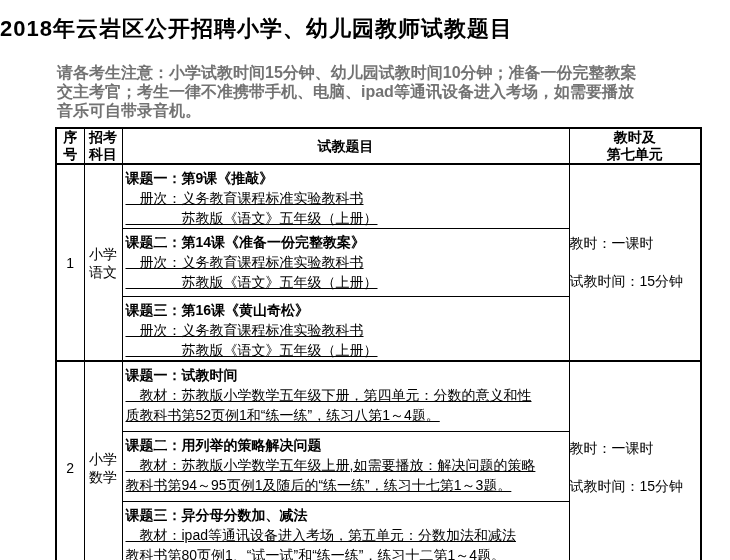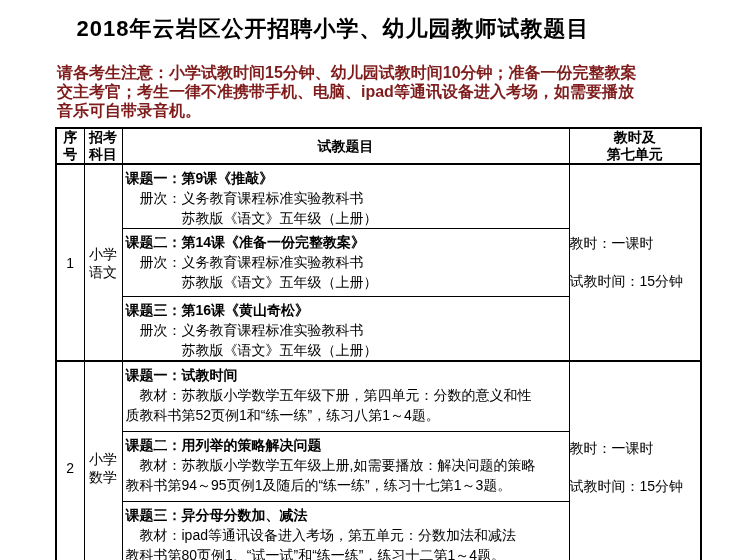--- a/index.html
+++ b/index.html
@@ -6,21 +6,20 @@
   html, body { background: #ffffff; }
   body {
     width: 730px; height: 560px;
     position: relative;
     font-family: "Liberation Sans", sans-serif;
     color: #000;
     overflow: hidden;
   }
   .page-title {
     position: absolute; left: 0; top: 14px; width: 666px;
-    text-align: center;
     font-size: 22px; font-weight: bold;
     letter-spacing: 1px;
     white-space: nowrap;
   }
   .notice {
     position: absolute; left: 57px; top: 63px; width: 655px;
     font-size: 16px; font-weight: bold;
     line-height: 19px;
     white-space: pre-wrap;
   }
@@ -57,35 +56,36 @@
     padding: 4px 4px 0 3px;
   }
   td.topic-cell .topic-heading {
     font-weight: bold;
     line-height: 19px;
     white-space: pre-wrap;
   }
   td.topic-cell .topic-body {
     line-height: 20px;
     white-space: pre-wrap;
+    text-decoration: underline;
   }
   td.time-cell {
     vertical-align: middle;
     white-space: pre-wrap;
     line-height: 19px;
     border-top-width: 2px;
   }
   tr.group-start > td { border-top-width: 2px; }
 </style>
 </head>
 <body>
 
 <div class="page-title">2018年云岩区公开招聘小学、幼儿园教师试教题目</div>
 
-<div class="notice" style="color:#7f1d1d;">请各考生注意：小学试教时间15分钟、幼儿园试教时间10分钟；准备一份完整教案
+<div class="notice" style="color:#737373;">请各考生注意：小学试教时间15分钟、幼儿园试教时间10分钟；准备一份完整教案
 交主考官；考生一律不准携带手机、电脑、ipad等通讯设备进入考场，如需要播放
 音乐可自带录音机。</div>
 
 <table class="exam-table">
   <colgroup>
     <col class="c-no">
       <col class="c-subject">
       <col class="c-topic">
       <col class="c-time">
   </colgroup>

